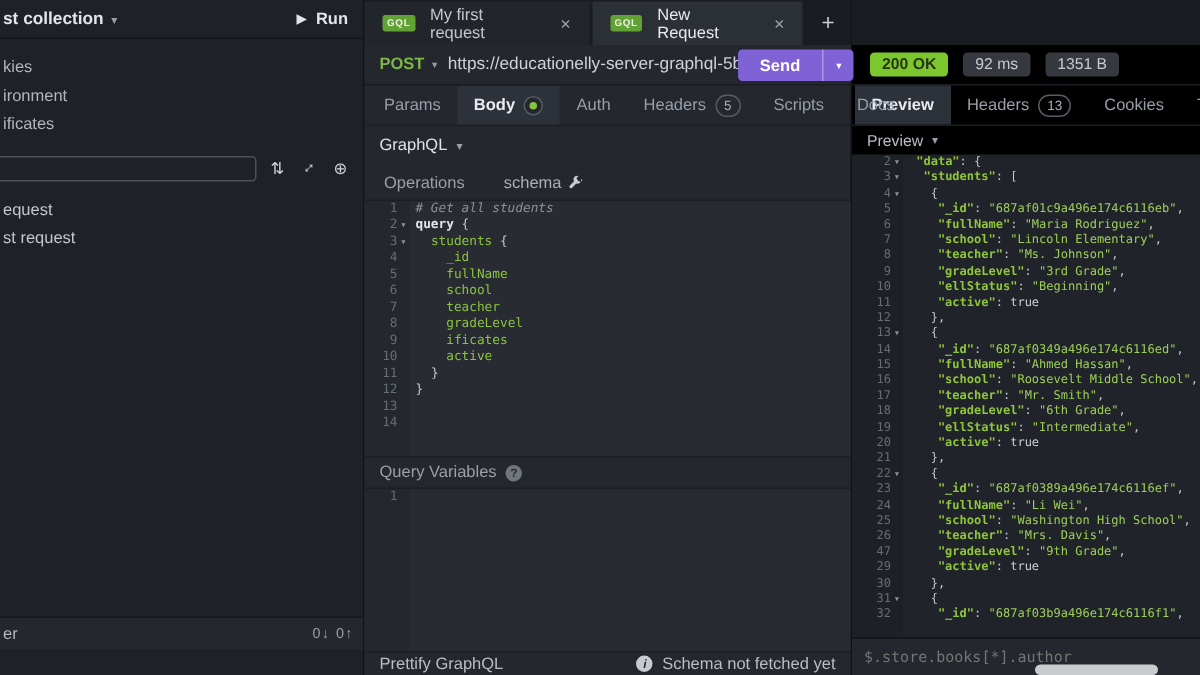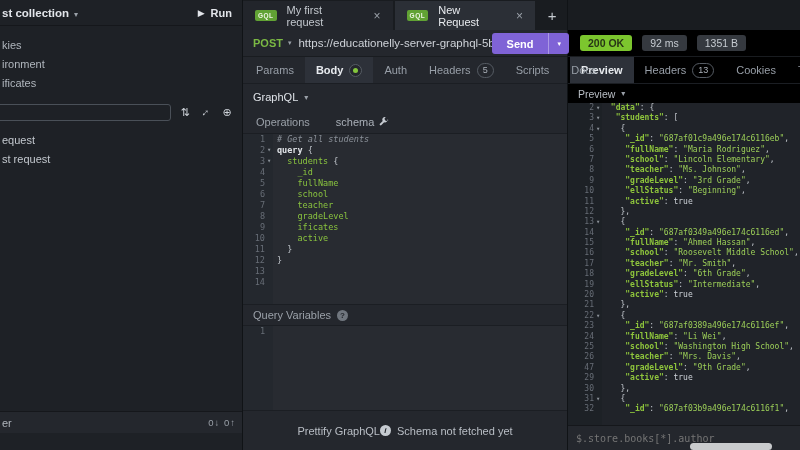--- a/index.html
+++ b/index.html
@@ -67,21 +67,21 @@
   .code { white-space:pre; padding-left:4px; color:#c2c7cd; }
   .tk-c { color:#8a9098; font-style:italic; }
   .tk-k { color:#e2e5e9; font-weight:bold; }
   .tk-f { color:#8ac43f; }
   .tk-p { color:#c2c7cd; }
   .tk-key { color:#8fc63c; font-weight:bold; }
   .tk-s { color:#9ccf58; }
   .tk-b { color:#ced3d9; }
   .qv-header { height:22px; flex:none; display:flex; align-items:center; gap:6px; padding-left:10px; background:#24272d; border-top:1px solid #1b1e23; border-bottom:1px solid #1b1e23; color:#9aa0a8; }
   .circle-ico { width:11px; height:11px; border-radius:50%; background:#70767e; color:#24272d; font-size:8px; font-weight:bold; display:flex; align-items:center; justify-content:center; }
-  .pane-footer { height:40px; flex:none; background:#24272d; border-top:1px solid #1b1e23; display:flex; align-items:center; justify-content:center; padding:0 10px; color:#b9bec5; }
+  .pane-footer { height:16px; flex:none; background:#24272d; border-top:1px solid #1b1e23; display:flex; align-items:center; justify-content:space-between; padding:0 10px; color:#b9bec5; }
   .footer-right { display:flex; align-items:center; gap:6px; }
   .info-ico { width:11px; height:11px; border-radius:50%; background:#c6cbd1; color:#24272d; font-size:8px; font-weight:bold; font-style:italic; display:flex; align-items:center; justify-content:center; }
   
   .resp { flex:1; display:flex; flex-direction:column; background:#000000; min-width:0; }
   .rstrip { height:30px; flex:none; background:#191c20; }
   .badges-row { height:27px; flex:none; display:flex; align-items:center; gap:10px; padding-left:12px; border-bottom:1px solid #191c20; }
   .status-badge { background:#7cc62e; color:#273516; font-weight:bold; font-size:10.5px; padding:2px 8px; border-radius:3px; white-space:nowrap; }
   .metric-badge { background:#35393f; color:#c6cbd1; font-size:10.5px; padding:2px 8px; border-radius:3px; white-space:nowrap; }
   .preview-row { height:19px; flex:none; display:flex; align-items:center; padding-left:10px; color:#b9bec5; font-size:10.5px; }
   .preview-row .caret { font-size:8px; color:#9aa0a8; margin-left:6px; }

